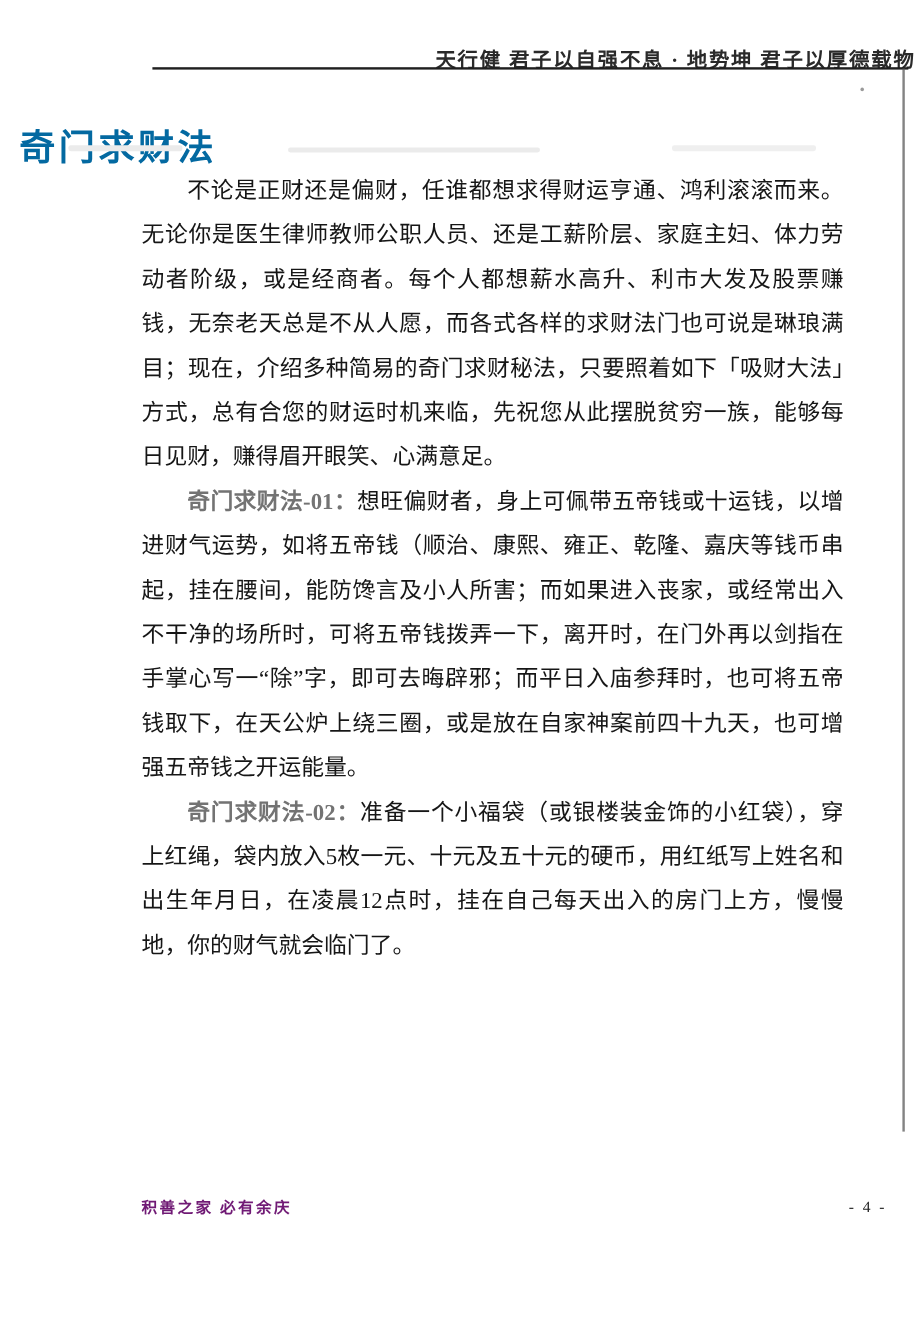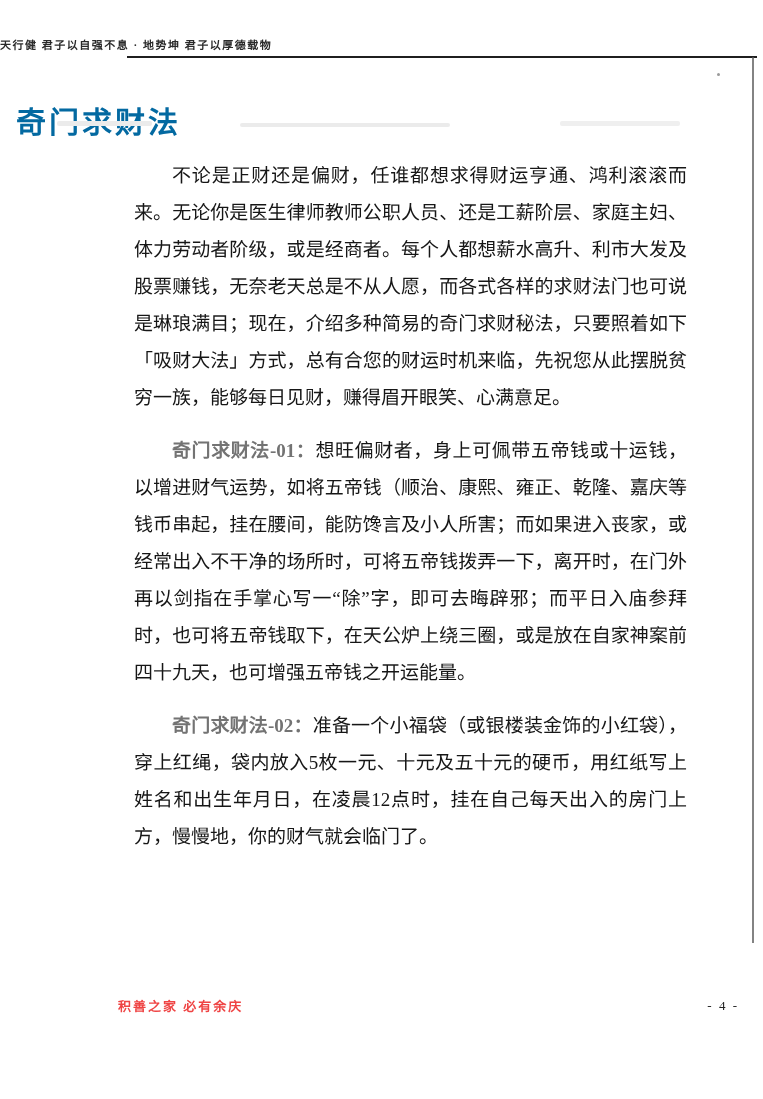--- a/index.html
+++ b/index.html
@@ -14,22 +14,22 @@
     background: #ffffff;
     overflow: hidden;
     font-family: "Liberation Serif", "DejaVu Serif", serif;
     color: #1c1c1c;
   }
   .motto {
     position: absolute;
     top: 36px;
     left: 0;
     width: 100%;
-    text-align: left;
-    font-size: 11px;
+    text-align: right;
+    font-size: 17px;
     font-weight: bold;
     letter-spacing: 1.5px;
     color: #2a2a2a;
     white-space: nowrap;
   }
   .header-rule {
     position: absolute;
     top: 56px;
     left: 127px;
     width: 630px;
@@ -53,35 +53,35 @@
     position: absolute;
     top: 141px;
     left: 118px;
     width: 585px;
     font-size: 19px;
     line-height: 37px;
     text-align: justify;
     color: #161616;
   }
   .body-text p {
-    margin: 16px;
+    margin: 0;
     text-indent: 2em;
   }
   .lead {
     font-weight: bold;
     color: #737373;
   }
   .footer-left {
     position: absolute;
     top: 996px;
     left: 118px;
     font-size: 13px;
     font-weight: bold;
     letter-spacing: 2px;
-    color: #ef4444;
+    color: #701a75;
   }
   .footer-page {
     position: absolute;
     top: 998px;
     right: 24px;
     font-size: 13px;
     letter-spacing: 2px;
     color: #222222;
   }
   

